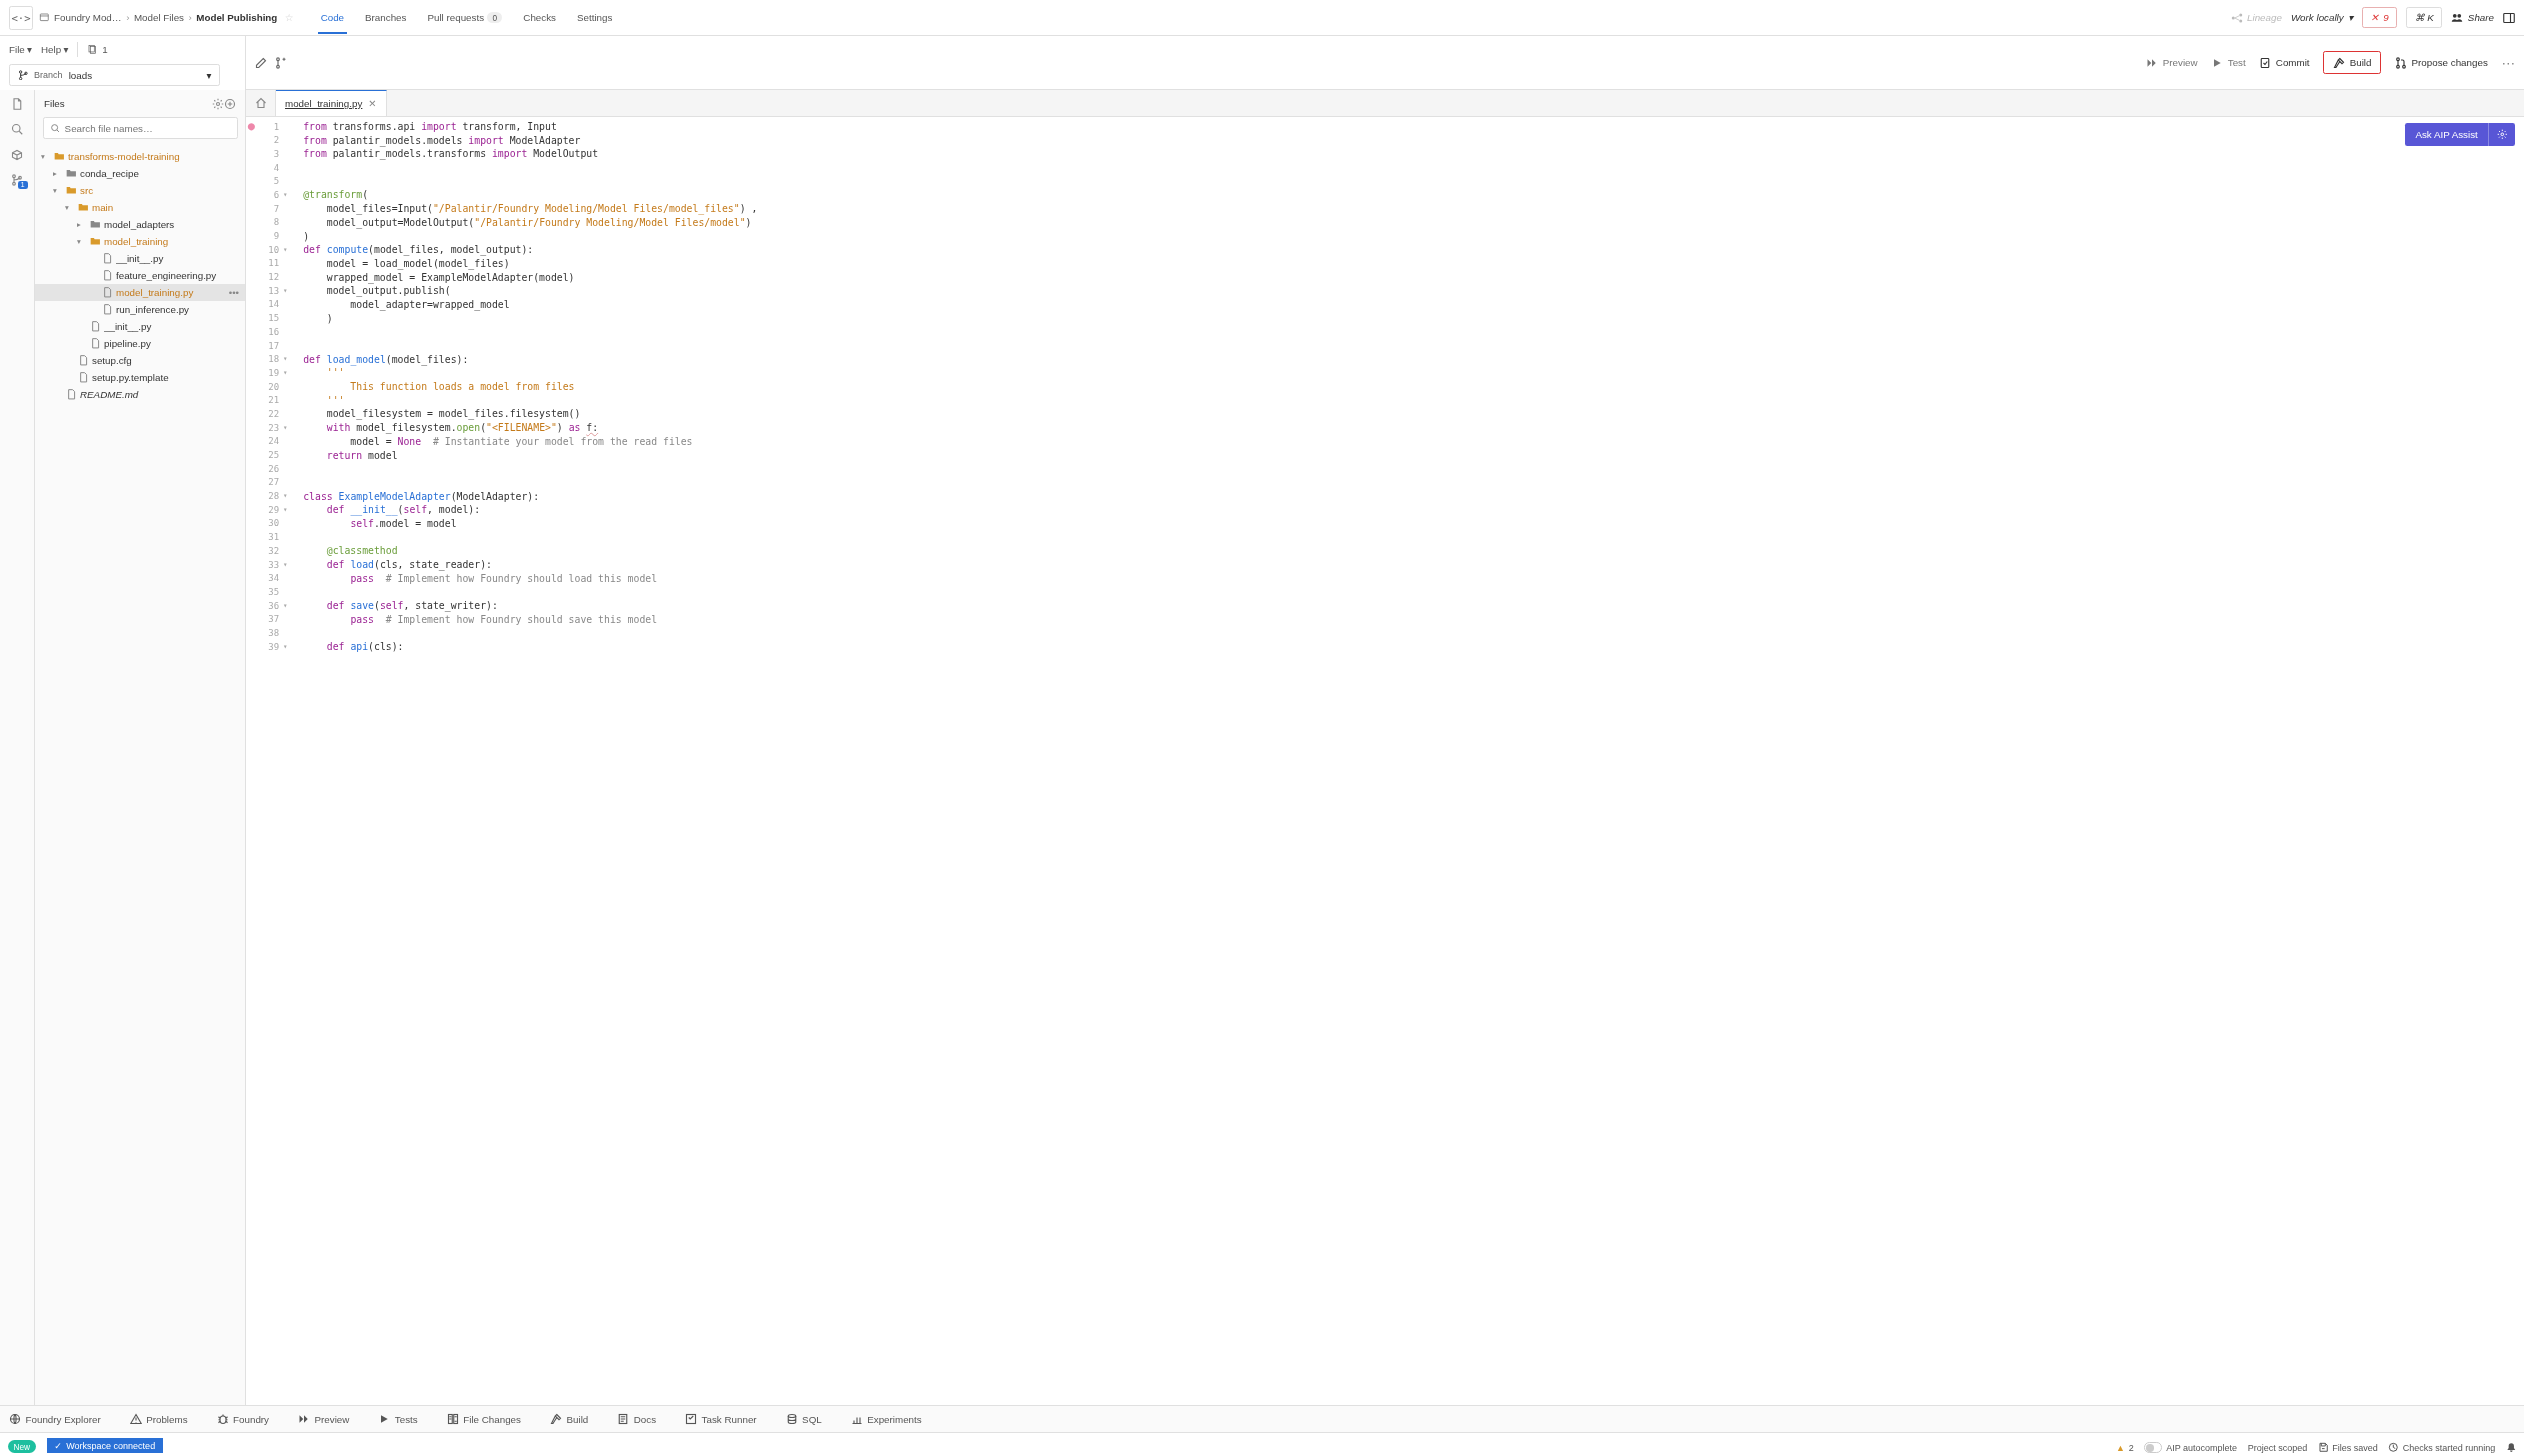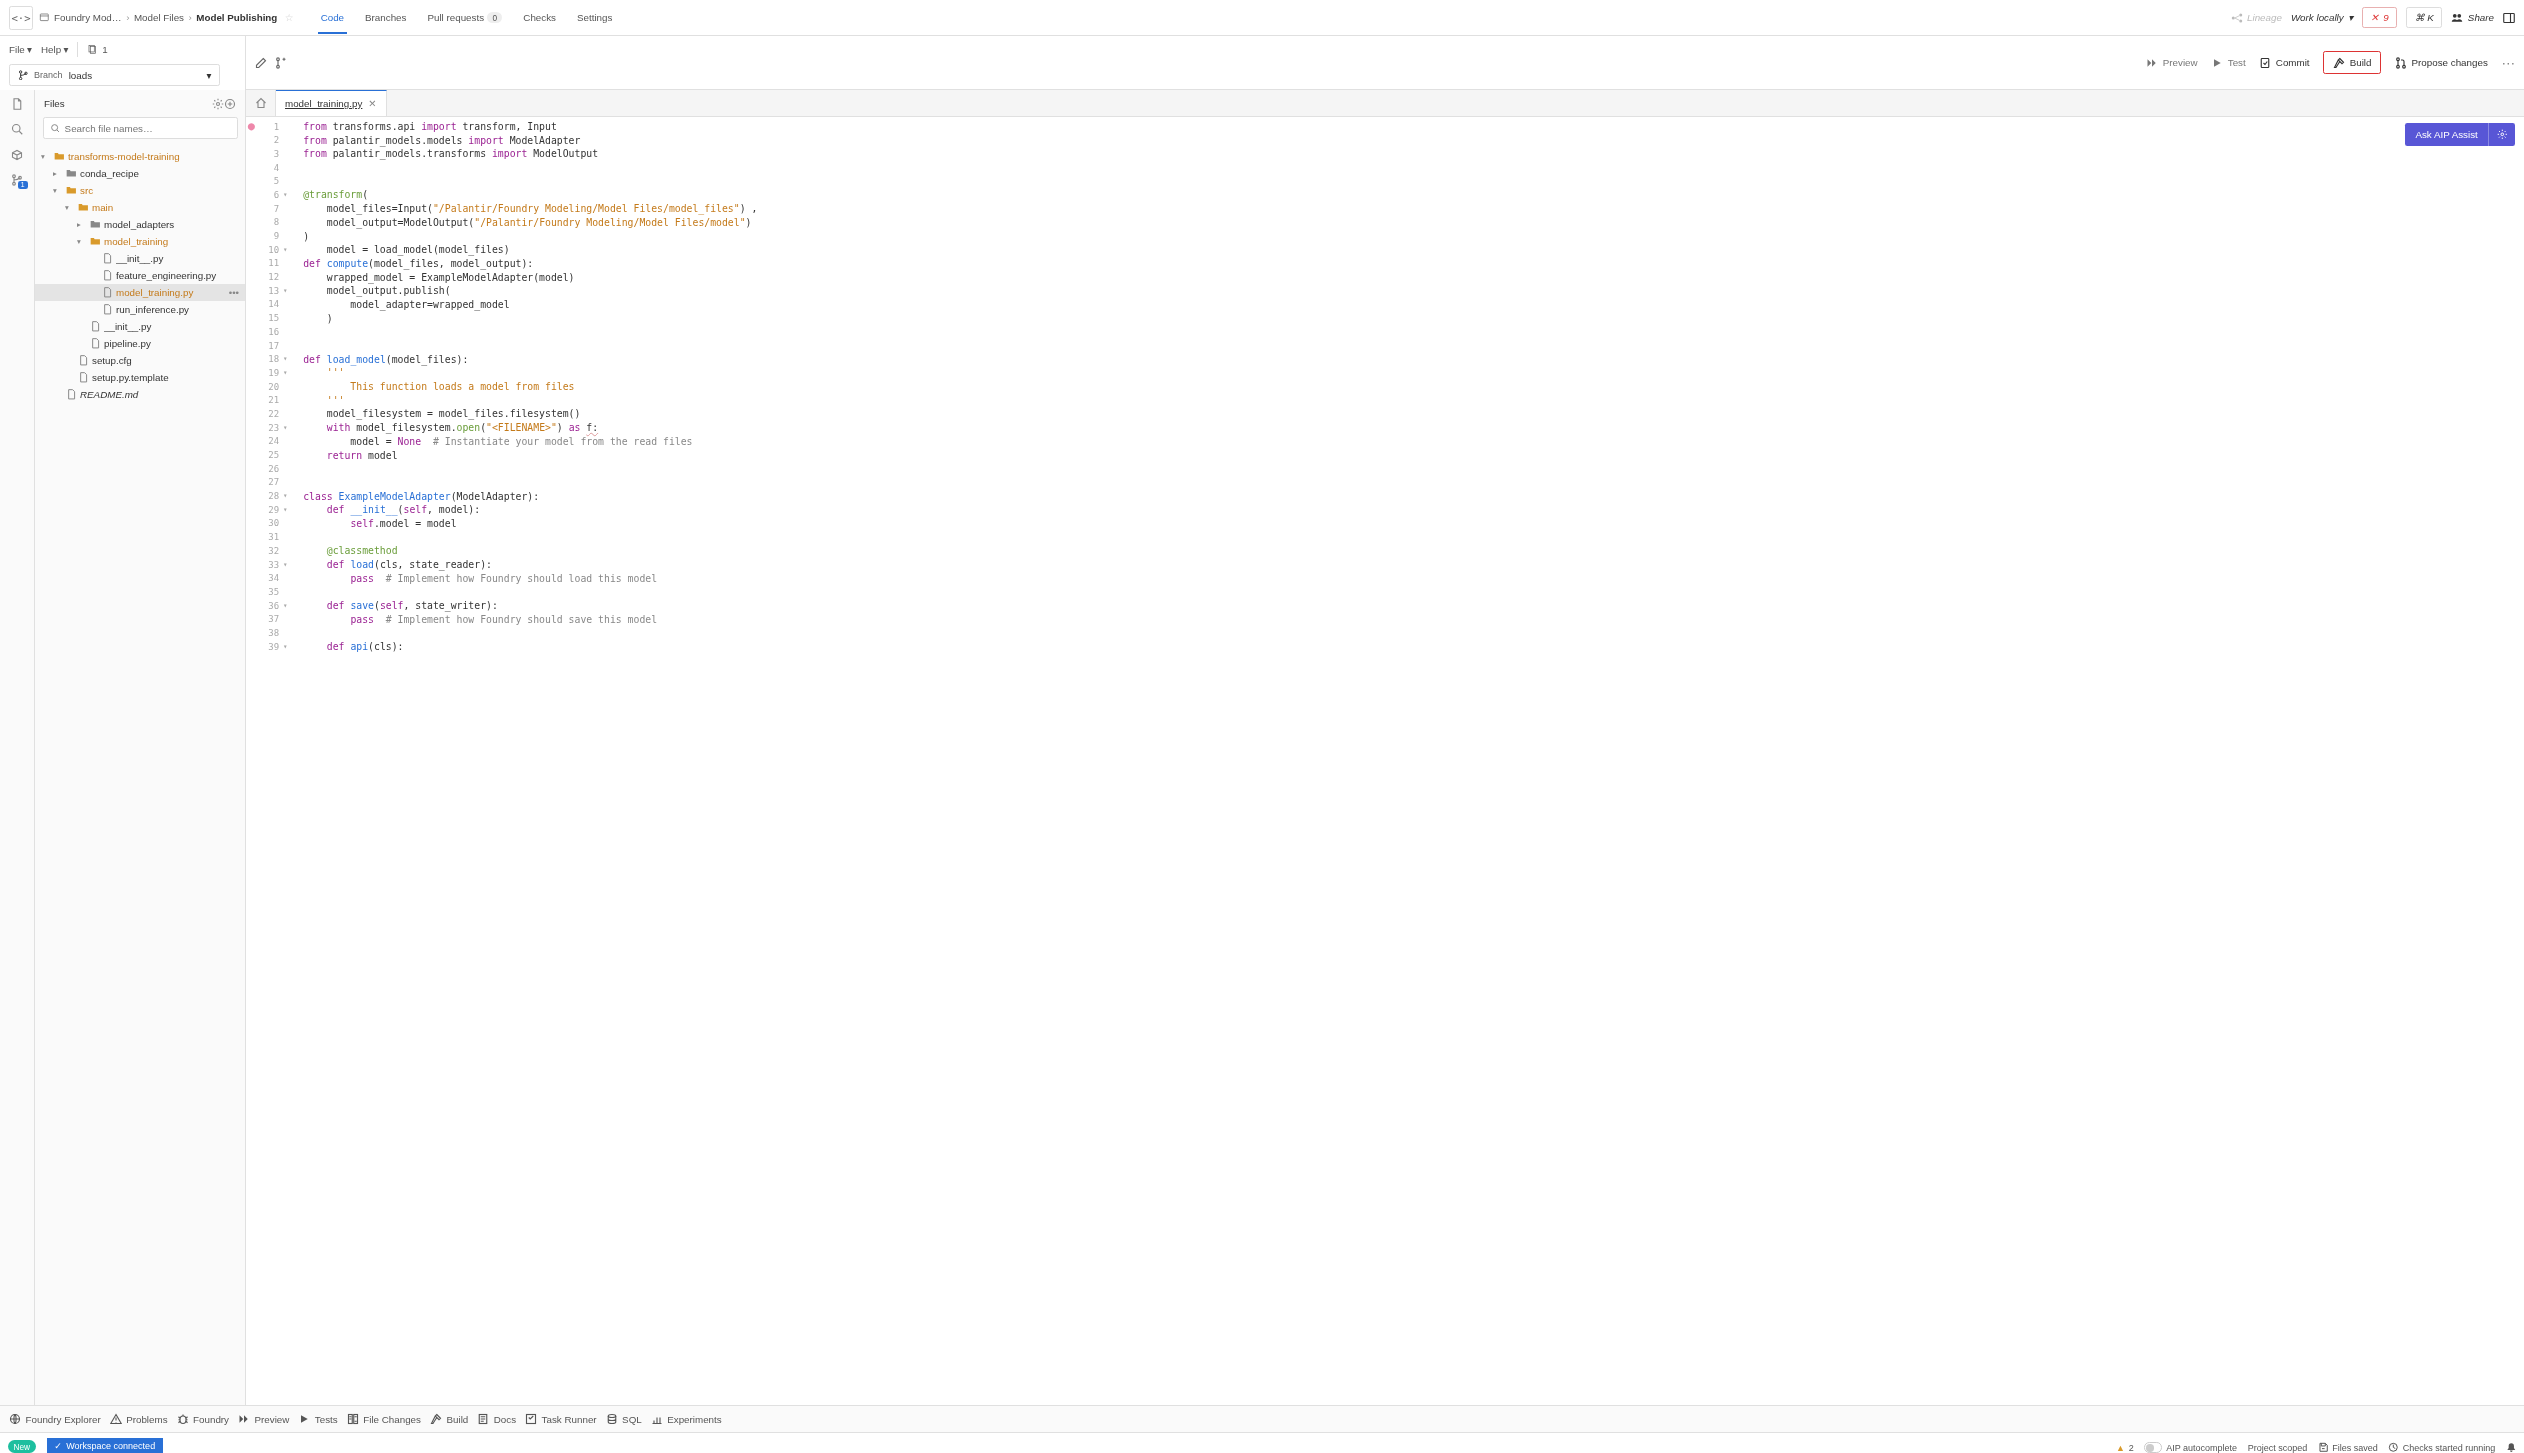--- a/index.html
+++ b/index.html
@@ -103,21 +103,21 @@
     .tok-fn { color: #2970d6; }
     .tok-dec { color: #6a9d3a; }
     .tok-com { color: #888; }
     .tok-cls { color: #2970d6; }
     .tok-self { color: #9b2393; }
     .tok-none { color: #9b2393; }
     .tok-builtin { color: #6a9d3a; }
     .tok-und { text-decoration: underline wavy #d99; }
     
     
-    .bottom-toolbar { display: flex; align-items: center; height: 27px; border-top: 0.8px solid #e0e0e0; padding: 0 9px; gap: 9px; background: #fafafa; }
+    .bottom-toolbar { display: flex; align-items: center; height: 27px; border-top: 0.8px solid #e0e0e0; padding: 0 9px; gap: 29px; background: #fafafa; }
     .bottom-btn { display: flex; align-items: center; gap: 4.5px; color: #555; cursor: pointer; }
     
     .status-bar { display: flex; align-items: flex-end; height: 21px; border-top: 0.8px solid #e0e0e0; padding: 0 7.5px; gap: 10.6px; font-size: 9px; background: #fff; }
     .status-new { background: #1dbf9f; color: #fff; padding: 1.5px 6px; border-radius: 7.5px; font-size: 8.3px; }
     .status-connected { background: #2970d6; color: #fff; padding: 2.3px 7.5px; display: flex; align-items: center; gap: 4.5px; }
     .status-right { margin-left: auto; display: flex; align-items: center; gap: 10.6px; }
     .status-item { display: flex; align-items: center; gap: 3.8px; color: #555; }
     .warn-icon { color: #d99a2b; }
     .toggle-sw { width: 18px; height: 10.6px; border: 0.8px solid #ccc; border-radius: 5.3px; position: relative; }
     .toggle-sw::after { content:''; position: absolute; width: 7.5px; height: 7.5px; background: #ccc; border-radius: 50%; top: 0.8px; left: 0.8px; }
@@ -696,22 +696,22 @@
         <div class="code-content" id="code-content">
             <div class="code-line"><span class="tok-kw">from</span> transforms.api <span class="tok-kw">import</span> transform, Input</div>
             <div class="code-line"><span class="tok-kw">from</span> palantir_models.models <span class="tok-kw">import</span> ModelAdapter</div>
             <div class="code-line"><span class="tok-kw">from</span> palantir_models.transforms <span class="tok-kw">import</span> ModelOutput</div>
             <div class="code-line"></div>
             <div class="code-line"></div>
             <div class="code-line"><span class="tok-dec">@transform</span>(</div>
             <div class="code-line">    model_files=Input(<span class="tok-str">"/Palantir/Foundry Modeling/Model Files/model_files"</span>) ,</div>
             <div class="code-line">    model_output=ModelOutput(<span class="tok-str">"/Palantir/Foundry Modeling/Model Files/model"</span>)</div>
             <div class="code-line">)</div>
+            <div class="code-line"><span class="tok-kw">def</span> <span class="tok-fn">compute</span>(model_files, model_output):</div>
             <div class="code-line">    model = load_model(model_files)</div>
-            <div class="code-line"><span class="tok-kw">def</span> <span class="tok-fn">compute</span>(model_files, model_output):</div>
             <div class="code-line">    wrapped_model = ExampleModelAdapter(model)</div>
             <div class="code-line">    model_output.publish(</div>
             <div class="code-line">        model_adapter=wrapped_model</div>
             <div class="code-line">    )</div>
             <div class="code-line"></div>
             <div class="code-line"></div>
             <div class="code-line"><span class="tok-kw">def</span> <span class="tok-fn">load_model</span>(model_files):</div>
             <div class="code-line"><span class="tok-str">    '''</span></div>
             <div class="code-line"><span class="tok-str">        This function loads a model from files</span></div>
             <div class="code-line"><span class="tok-str">    '''</span></div>

